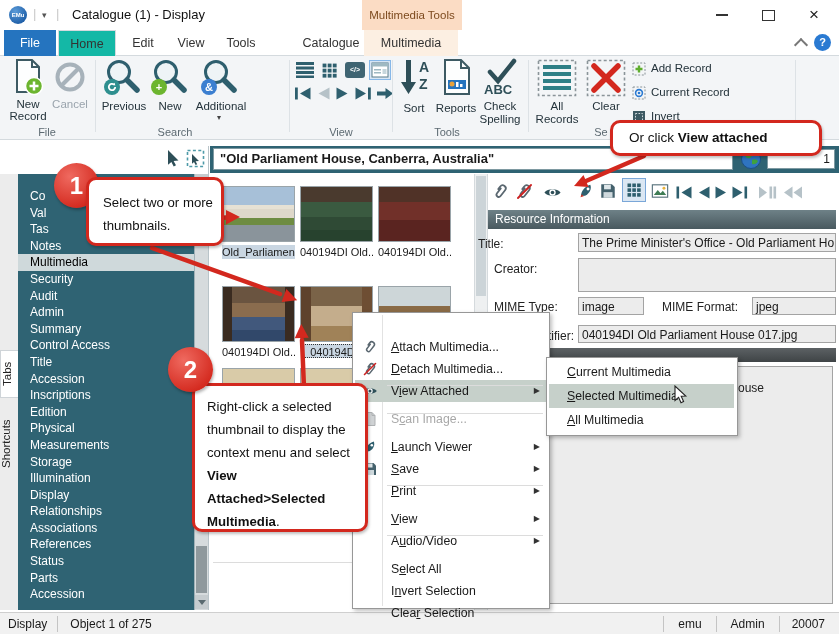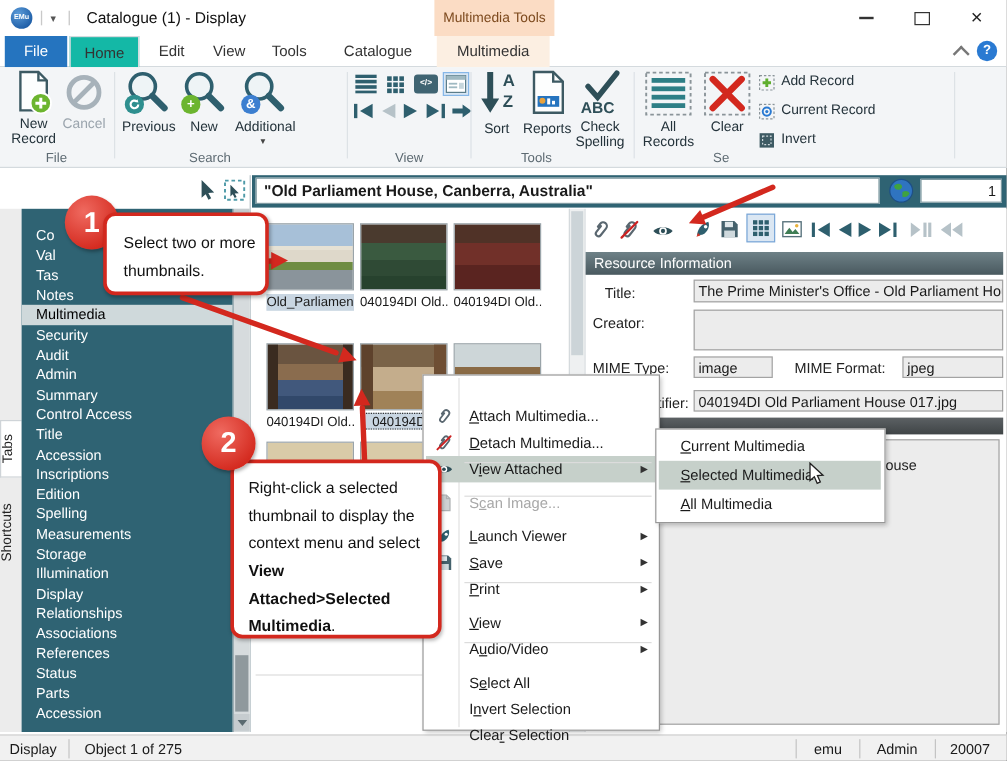--- a/index.html
+++ b/index.html
@@ -209,21 +209,21 @@
       </div>
     <div class="rtab" style="left:120px;width:46px;">
         <span>Edit</span>
       </div>
     <div class="rtab" style="left:168px;width:46px;">
         <span>View</span>
       </div>
     <div class="rtab" style="left:216px;width:50px;">
         <span>Tools</span>
       </div>
-    <div class="rtab" style="left:268px;width:94px;">
+    <div class="rtab" style="left:284px;width:94px;">
         <span>Catalogue</span>
       </div>
     <div class="rtab mm" style="left:364px;width:94px;">
         <span>Multimedia</span>
       </div>
     <div class="ab" style="left:796px;top:10px;width:8px;height:8px;border-left:2px solid #777;border-top:2px solid #777;transform:rotate(45deg);"></div>
     <div class="ab" style="left:814px;top:4px;width:17px;height:17px;border-radius:50%;background:#2a7ad2;color:#fff;
          font-size:11px;font-weight:bold;text-align:center;line-height:17px;">?</div>
   </div>
 
@@ -468,21 +468,21 @@
 
       <div class="sb-item"><span>Title</span></div>
 
       <div class="sb-item"><span>Accession</span></div>
 
 
       <div class="sb-item"><span>Inscriptions</span></div>
 
       <div class="sb-item"><span>Edition</span></div>
 
-      <div class="sb-item"><span>Spelling</span></div>
+      <div class="sb-item"><span>Physical</span></div>
 
       <div class="sb-item"><span>Measurements</span></div>
 
       <div class="sb-item"><span>Storage</span></div>
 
       <div class="sb-item"><span>Illumination</span></div>
 
       <div class="sb-item"><span>Display</span></div>
 
       <div class="sb-item"><span>Relationships</span></div>
@@ -579,21 +579,21 @@
         <rect x="11.5" y="0.5" width="2.6" height="12"></rect>
         <rect x="15.5" y="0.5" width="2.6" height="12"></rect>
       </svg></div>
   <div class="ab" style="left:783px;top:185px;">
     <svg width="20" height="13" fill="#b6c2c8">
         <path d="M9.5 0.5 L1 6.5 L9.5 12.5 Z"></path>
         <path d="M19 0.5 L10.5 6.5 L19 12.5 Z"></path>
       </svg></div>
 
   <div class="ab rhead"><span>Resource Information</span></div>
-  <div class="flabel" style="left:504px;top:237px;"><span>Title:</span></div>
+  <div class="flabel" style="left:478px;top:237px;"><span>Title:</span></div>
   <div class="fbox" style="left:578px;top:233px;width:258px;height:19px;"><span>The Prime Minister's Office - Old Parliament House</span></div>
   <div class="flabel" style="left:494px;top:262px;"><span>Creator:</span></div>
   <div class="fbox" style="left:578px;top:258px;width:258px;height:34px;"></div>
   <div class="flabel" style="left:494px;top:300px;"><span>MIME Type:</span></div>
   <div class="fbox" style="left:578px;top:297px;width:66px;height:18px;"><span>image</span></div>
   <div class="flabel" style="left:662px;top:300px;"><span>MIME Format:</span></div>
   <div class="fbox" style="left:752px;top:297px;width:84px;height:18px;"><span>jpeg</span></div>
   <div class="flabel" style="left:474px;top:329px;width:100px;text-align:right;"><span>Identifier:</span></div>
   <div class="fbox" style="left:578px;top:325px;width:258px;height:18px;"><span>040194DI Old Parliament House 017.jpg</span></div>
   <div class="ab band2"></div>
@@ -722,15 +722,18 @@
     <span>Select two or more thumbnails.</span>
   </div>
 
   <div class="co-box" style="left:192px;top:383px;width:146px;height:126px;padding:9px 12px 8px 12px;line-height:23px;z-index:11;">
     <span>Right-click a selected thumbnail to display the context menu and select </span><b>View Attached&gt;Selected Multimedia</b><span>.</span>
   </div>
   <div class="co-num" style="left:168px;top:347px;z-index:12;">
       <span>2</span>
     </div>
 
+  <div class="co-box" style="left:610px;top:120px;width:190px;height:30px;line-height:30px;padding-left:16px;font-size:13.5px;z-index:13;">
+    <span class="nw"><span>Or click </span><b>View attached</b></span>
+  </div>
 
 
 </div>
 
 </body></html>

